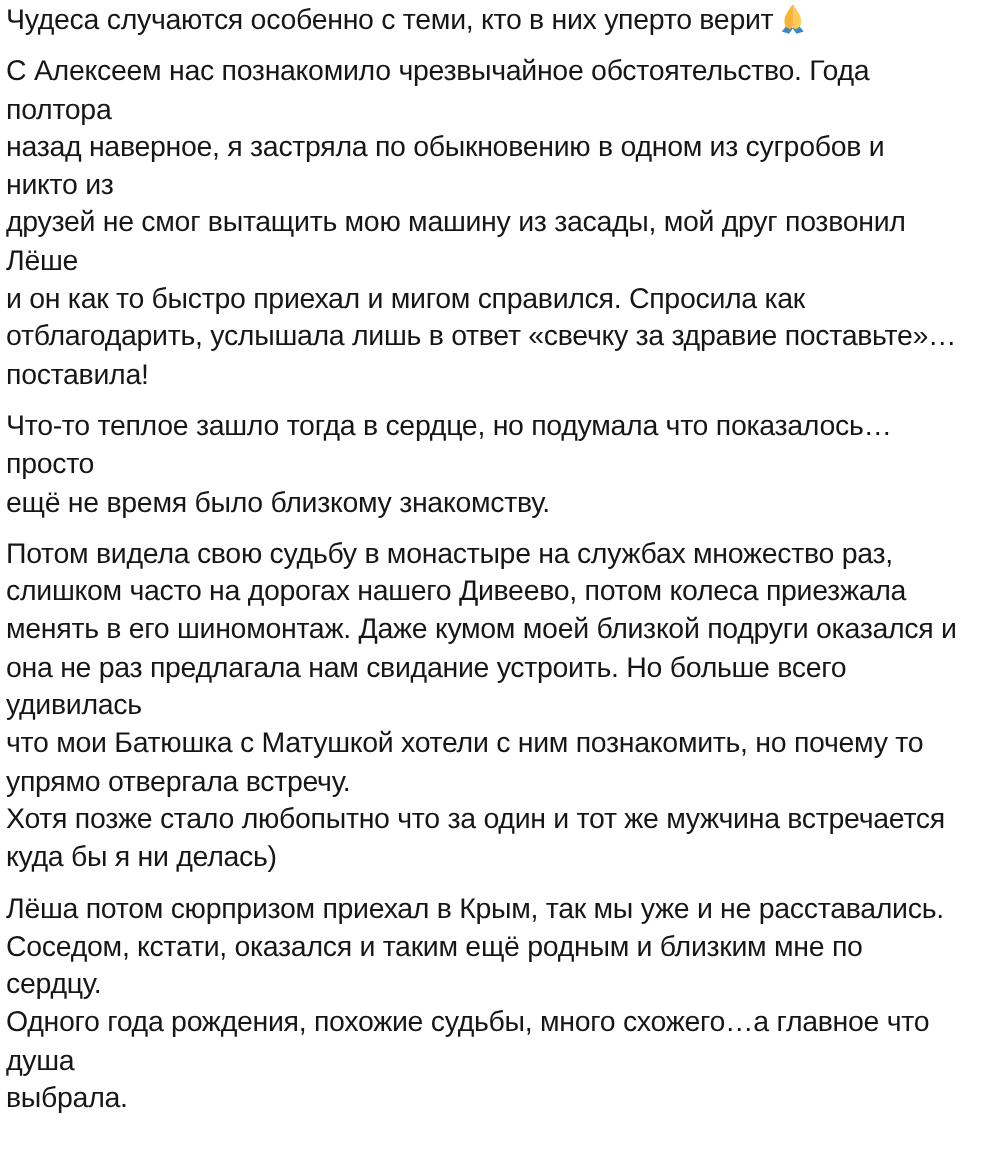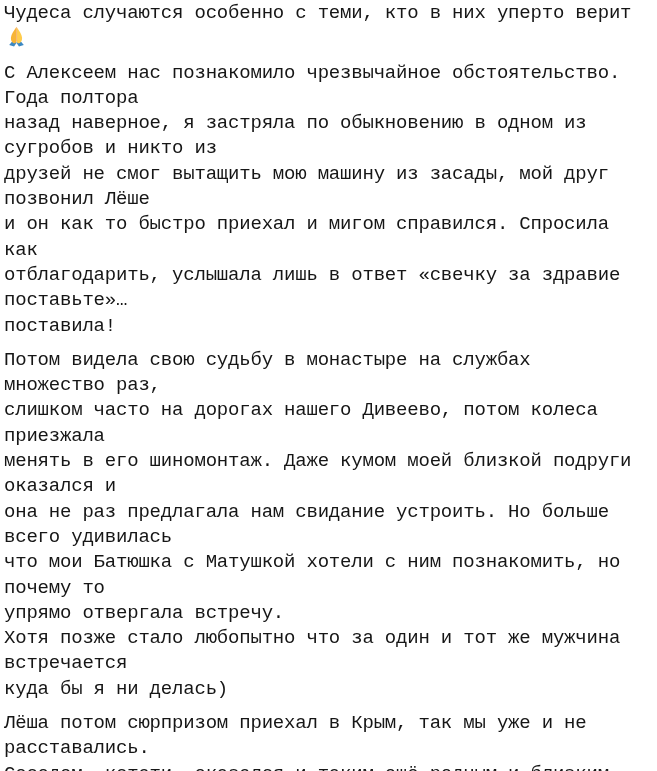--- a/index.html
+++ b/index.html
@@ -16,21 +16,20 @@
   .post {
     padding: 1px 2px 0 4px;
     font-size: 19px;
     line-height: 25.3px;
     letter-spacing: -0.2px;
     color: #161616;
   }
   .para {
     margin: 0 16px 9px 0;
     white-space: pre-line;
-    font-family: Liberation Mono, monospace;
   }
   .para:last-child {
     margin-bottom: 0;
   }
   .emoji {
     display: inline-block;
     width: 21px;
     height: 21px;
     margin-left: 2px;
     vertical-align: -4px;
@@ -54,20 +53,22 @@
         <path d="M17.5 2 L18.5 2 L18.5 27 L17.5 27 Z" fill="#EF9645"></path>
       </svg></span></p>
 
   <p class="para">С Алексеем нас познакомило чрезвычайное обстоятельство. Года полтора
 назад наверное, я застряла по обыкновению в одном из сугробов и никто из
 друзей не смог вытащить мою машину из засады, мой друг позвонил Лёше
 и он как то быстро приехал и мигом справился. Спросила как
 отблагодарить, услышала лишь в ответ «свечку за здравие поставьте»…
 поставила!</p>
 
+  <p class="para">Что-то теплое зашло тогда в сердце, но подумала что показалось…просто
+ещё не время было близкому знакомству.</p>
 
   <p class="para">Потом видела свою судьбу в монастыре на службах множество раз,
 слишком часто на дорогах нашего Дивеево, потом колеса приезжала
 менять в его шиномонтаж. Даже кумом моей близкой подруги оказался и
 она не раз предлагала нам свидание устроить. Но больше всего удивилась
 что мои Батюшка с Матушкой хотели с ним познакомить, но почему то
 упрямо отвергала встречу.
 Хотя позже стало любопытно что за один и тот же мужчина встречается
 куда бы я ни делась)</p>
 

